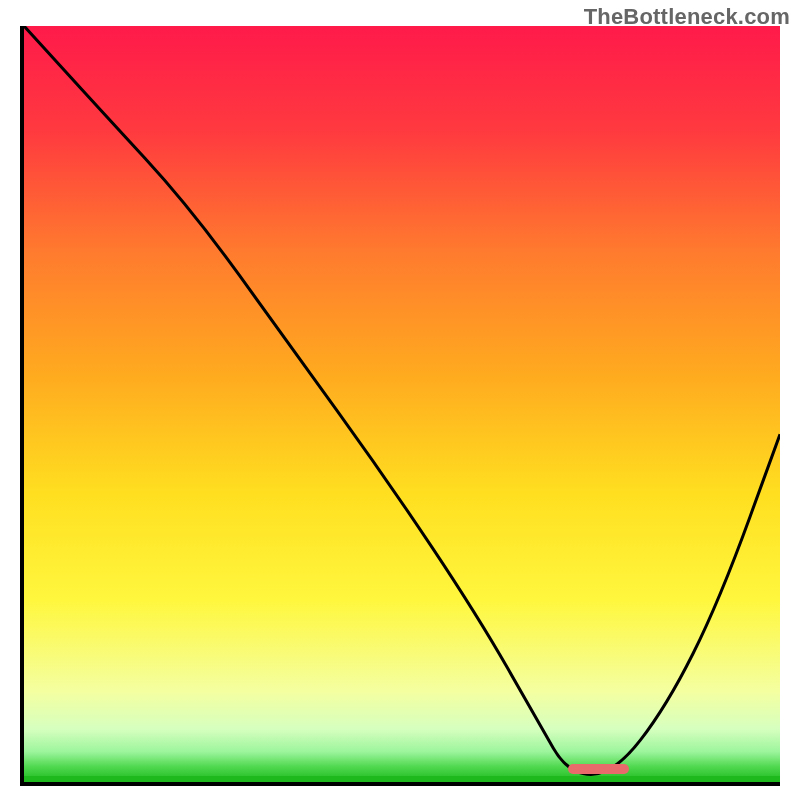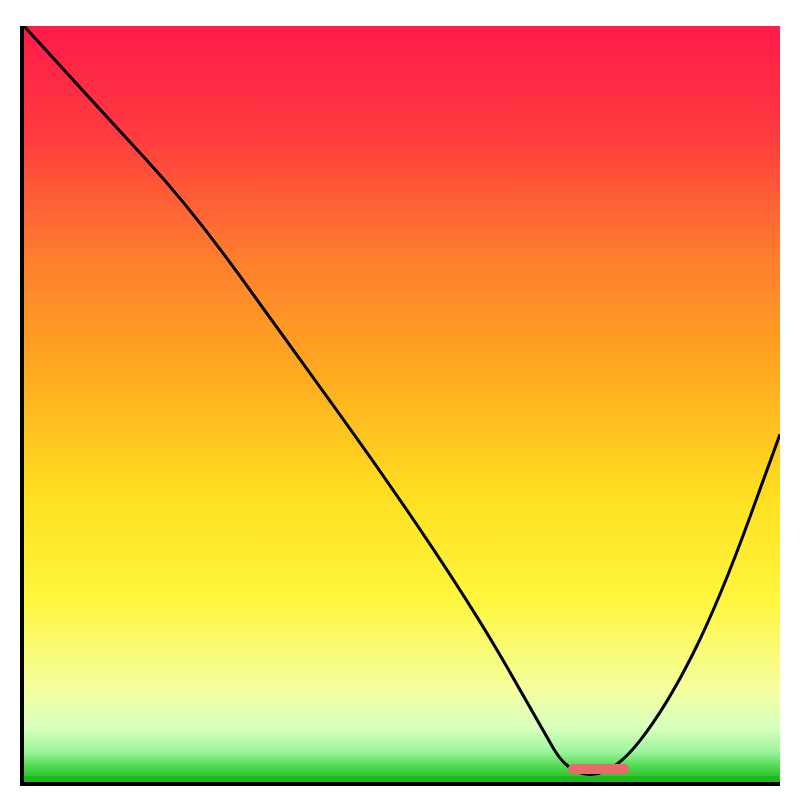--- a/index.html
+++ b/index.html
@@ -57,20 +57,21 @@
     height: 10px;
     border-radius: 5px;
     background: #e96a6a;
   }
 </style>
 </head>
 <body>
 
 <div class="chart-wrap">
 
+  <div class="watermark">TheBottleneck.com</div>
 
   <div class="plot-area">
 
     <svg class="gradient" viewBox="0 0 100 100" preserveAspectRatio="none">
       <defs>
         <linearGradient id="bg-grad" x1="0" y1="0" x2="0" y2="1">
             <stop offset="0%" stop-color="#ff1a4a"></stop>
             <stop offset="14%" stop-color="#ff3a3f"></stop>
             <stop offset="30%" stop-color="#ff7b2e"></stop>
             <stop offset="46%" stop-color="#ffaa1f"></stop>

